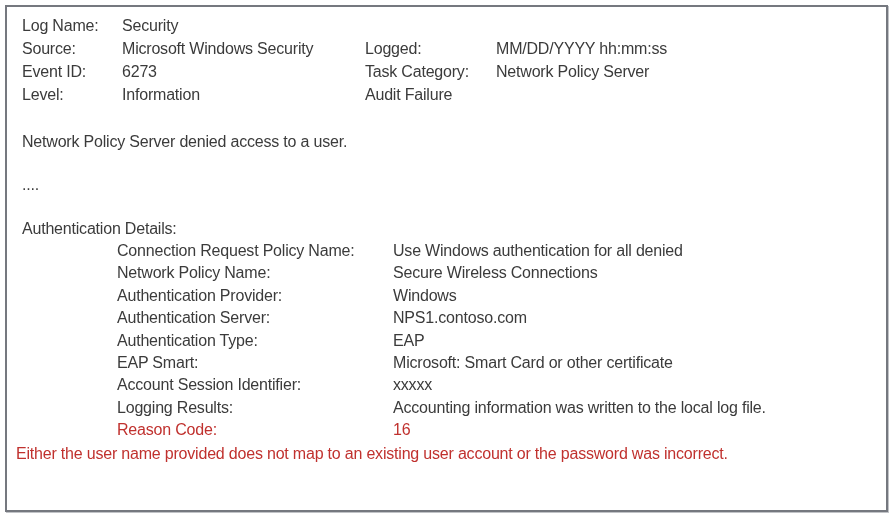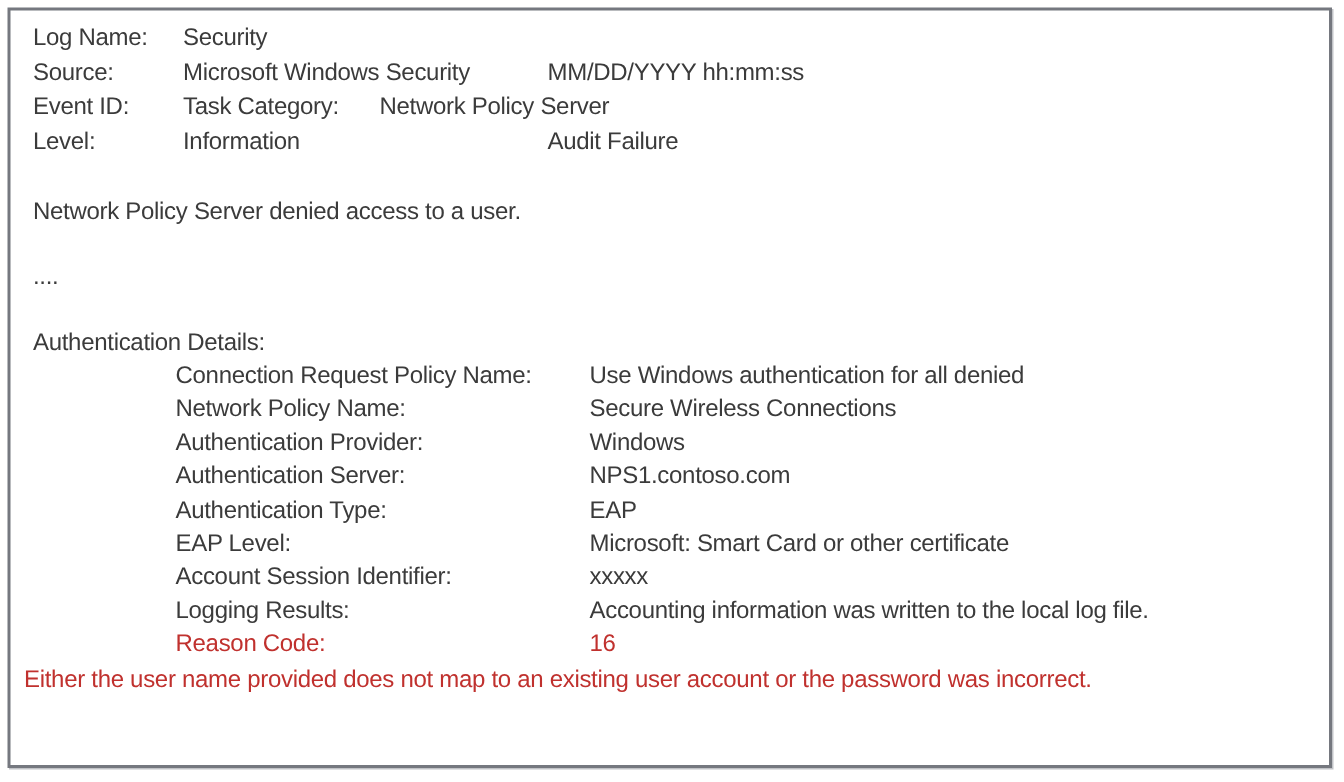--- a/index.html
+++ b/index.html
@@ -61,24 +61,26 @@
     <div>
       <div class="hrow">
         <span class="hl1">Log Name:</span>
         <span class="hv1">Security</span>
         <span class="hl2"></span>
         <span class="hv2"></span>
       </div>
       <div class="hrow">
         <span class="hl1">Source:</span>
         <span class="hv1">Microsoft Windows Security</span>
+        <span class="hl2">Logged:</span>
         <span class="hv2">MM/DD/YYYY hh:mm:ss</span>
       </div>
       <div class="hrow">
         <span class="hl1">Event ID:</span>
+        <span class="hv1">6273</span>
         <span class="hl2">Task Category:</span>
         <span class="hv2">Network Policy Server</span>
       </div>
       <div class="hrow">
         <span class="hl1">Level:</span>
         <span class="hv1">Information</span>
         <span class="hv2">Audit Failure</span>
       </div>
     </div>
 
@@ -104,21 +106,21 @@
       </div>
       <div class="drow">
         <span class="dl">Authentication Server:</span>
         <span class="dv">NPS1.contoso.com</span>
       </div>
       <div class="drow">
         <span class="dl">Authentication Type:</span>
         <span class="dv">EAP</span>
       </div>
       <div class="drow">
-        <span class="dl">EAP Level:</span>
+        <span class="dl">EAP Smart:</span>
         <span class="dv">Microsoft: Smart Card or other certificate</span>
       </div>
       <div class="drow">
         <span class="dl">Account Session Identifier:</span>
         <span class="dv">xxxxx</span>
       </div>
       <div class="drow">
         <span class="dl">Logging Results:</span>
         <span class="dv">Accounting information was written to the local log file.</span>
       </div>

